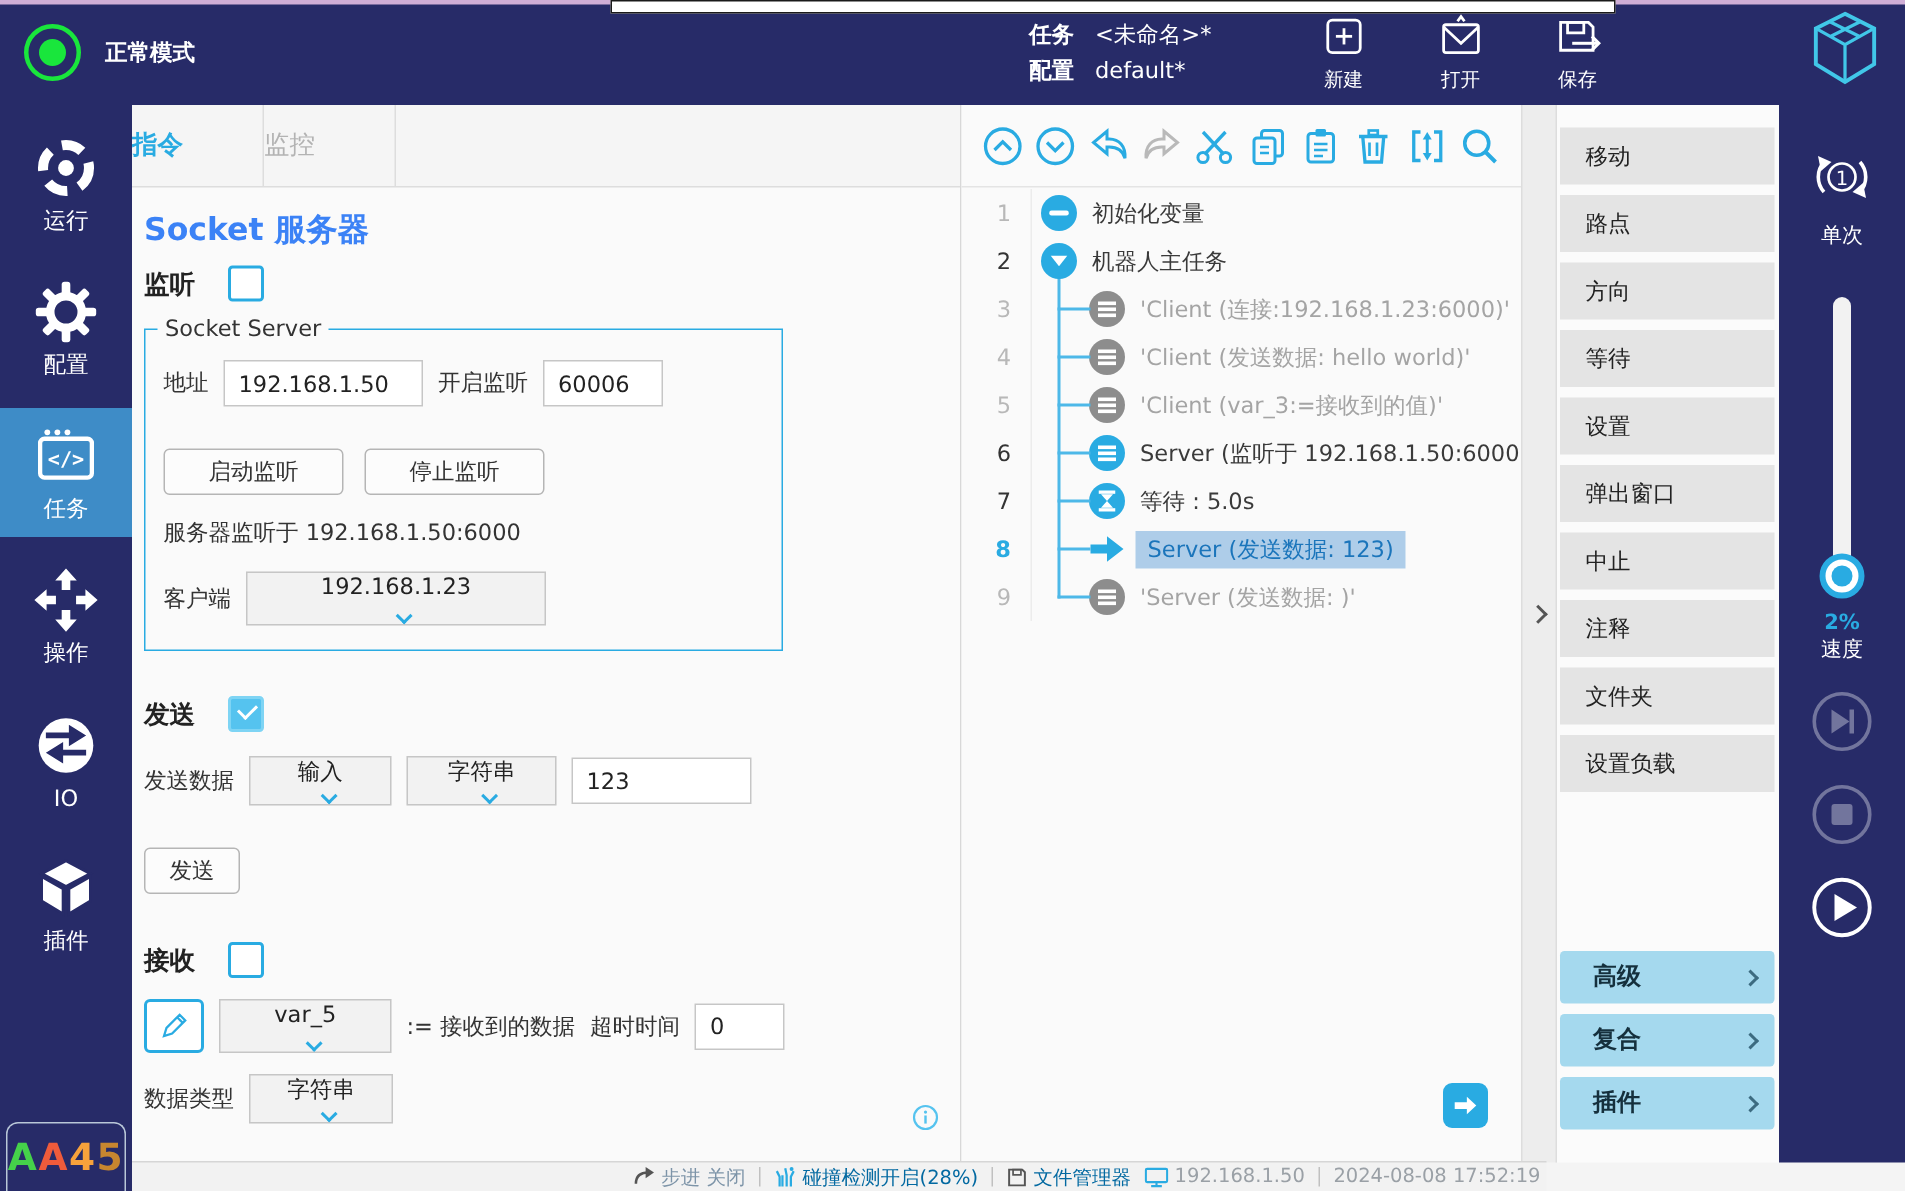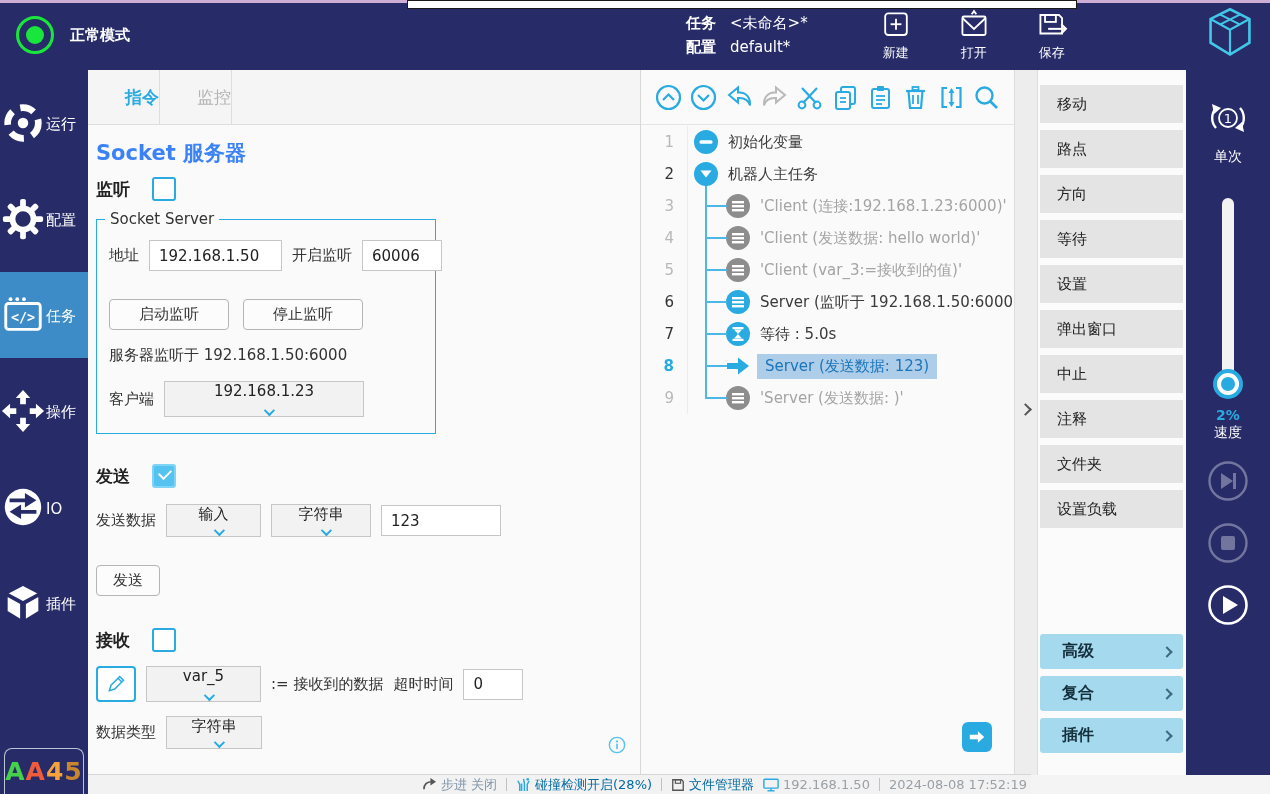--- a/index.html
+++ b/index.html
@@ -20,40 +20,40 @@
   .taskinfo .row { display:flex; gap:14px; }
   .taskinfo .lbl { font-weight:bold; }
   .top-actions { display:flex; gap:42px; margin-left:70px; }
   .top-action { display:flex; flex-direction:column; align-items:center; color:#fff; cursor:pointer; }
   .top-action svg { width:36px; height:34px; }
   .top-action span { font-size:13px; margin-top:2px; }
   .brand-logo { margin-left:auto; margin-right:14px; }
 
   
   #sidebar { position:absolute; top:70px; left:0; width:88px; height:724px; background:#272b68; z-index:5; }
-  .side-item { width:88px; height:86px; margin-top:10px; display:flex; flex-direction:row; align-items:center; color:#fff; cursor:pointer; }
+  .side-item { width:88px; height:86px; margin-top:10px; display:flex; flex-direction:column; align-items:center; justify-content:center; color:#fff; cursor:pointer; }
   .side-item svg { width:46px; height:46px; }
   .side-item .side-label { font-size:15px; margin-top:3px; }
   .side-item.active { background:#3e8cc7; }
   .side-badge { position:absolute; bottom:0; left:4px; width:80px; height:46px; border:1px solid #b9c7d8; border-bottom:none; border-radius:8px 8px 0 0; display:flex; align-items:center; justify-content:center; font-size:25px; font-weight:bold; letter-spacing:1px; }
   .bc0{color:#45d14a}.bc1{color:#ef5b3b}.bc2{color:#f7a23b}.bc3{color:#c8862f}
 
   
   #main-panel { position:absolute; top:70px; left:88px; width:553px; height:705px; background:#fafafa; border-right:1px solid #d8d8d8; }
   .tabbar { height:55px; background:#f5f5f5; border-bottom:1px solid #ddd; display:flex; }
-  .tab { width:72px; text-align:right; line-height:55px; font-size:17px; color:#b3b3b3; border-right:1px solid #ddd; cursor:pointer; }
+  .tab { width:88px; text-align:left; line-height:55px; font-size:17px; color:#b3b3b3; border-right:1px solid #ddd; cursor:pointer; }
   .tab.active { color:#29abe2; font-weight:bold; }
   .main-content { position:relative; padding:10px 0 0 8px; height:649px; }
   .page-title { font-size:21px; color:#3b82f6; margin:4px 0 10px 0; }
   .cap-row { display:flex; align-items:center; gap:22px; margin:6px 0 0 0; }
   .cap { font-size:17px; font-weight:bold; color:#222; }
   .cb { width:24px; height:24px; border:2px solid #29abe2; border-radius:3px; background:#fff; position:relative; cursor:pointer; }
   .cb.checked { background:#55c3ef; border-color:#7ed4f4; }
   .cb.checked::after { content:""; position:absolute; left:5px; top:3px; width:10px; height:6px; border-left:2.5px solid #fff; border-bottom:2.5px solid #fff; transform:rotate(-45deg); }
-  .group-box { position:relative; width:340px; border:1px solid #29abe2; margin-top:18px; padding:20px 12px 16px 12px; }
+  .group-box { position:relative; width:426px; border:1px solid #29abe2; margin-top:18px; padding:20px 12px 16px 12px; }
   .group-legend { position:absolute; top:-10px; left:8px; background:#fafafa; padding:0 5px; font-size:15px; color:#333; }
   .frow { display:flex; align-items:center; gap:10px; margin-top:28px; }
   .frow:first-of-type { margin-top:0; }
   .flabel { font-size:15px; color:#333; white-space:nowrap; }
   .tin { background:#fff; border:1px solid #c6c6c6; height:31px; padding:0 9px; font-size:15px; color:#222; font-family:inherit; }
   .btn { background:#fcfcfc; border:1px solid #b5b5b5; border-radius:4px; height:31px; padding:0 16px; font-size:15px; color:#333; cursor:pointer; font-family:inherit; }
   .btn.wide { width:120px; }
   .sel { background:#f2f2f2; border:1px solid #c6c6c6; height:33px; display:flex; align-items:center; justify-content:space-between; padding:0 9px; font-size:15px; color:#222; cursor:pointer;flex-direction:column; }
   .chev { width:8px; height:8px; border-right:2px solid #29abe2; border-bottom:2px solid #29abe2; transform:rotate(45deg) translateY(-2px); flex:none; margin-left:8px; }
   .status-line { font-size:15px; color:#333; margin-top:16px; }

